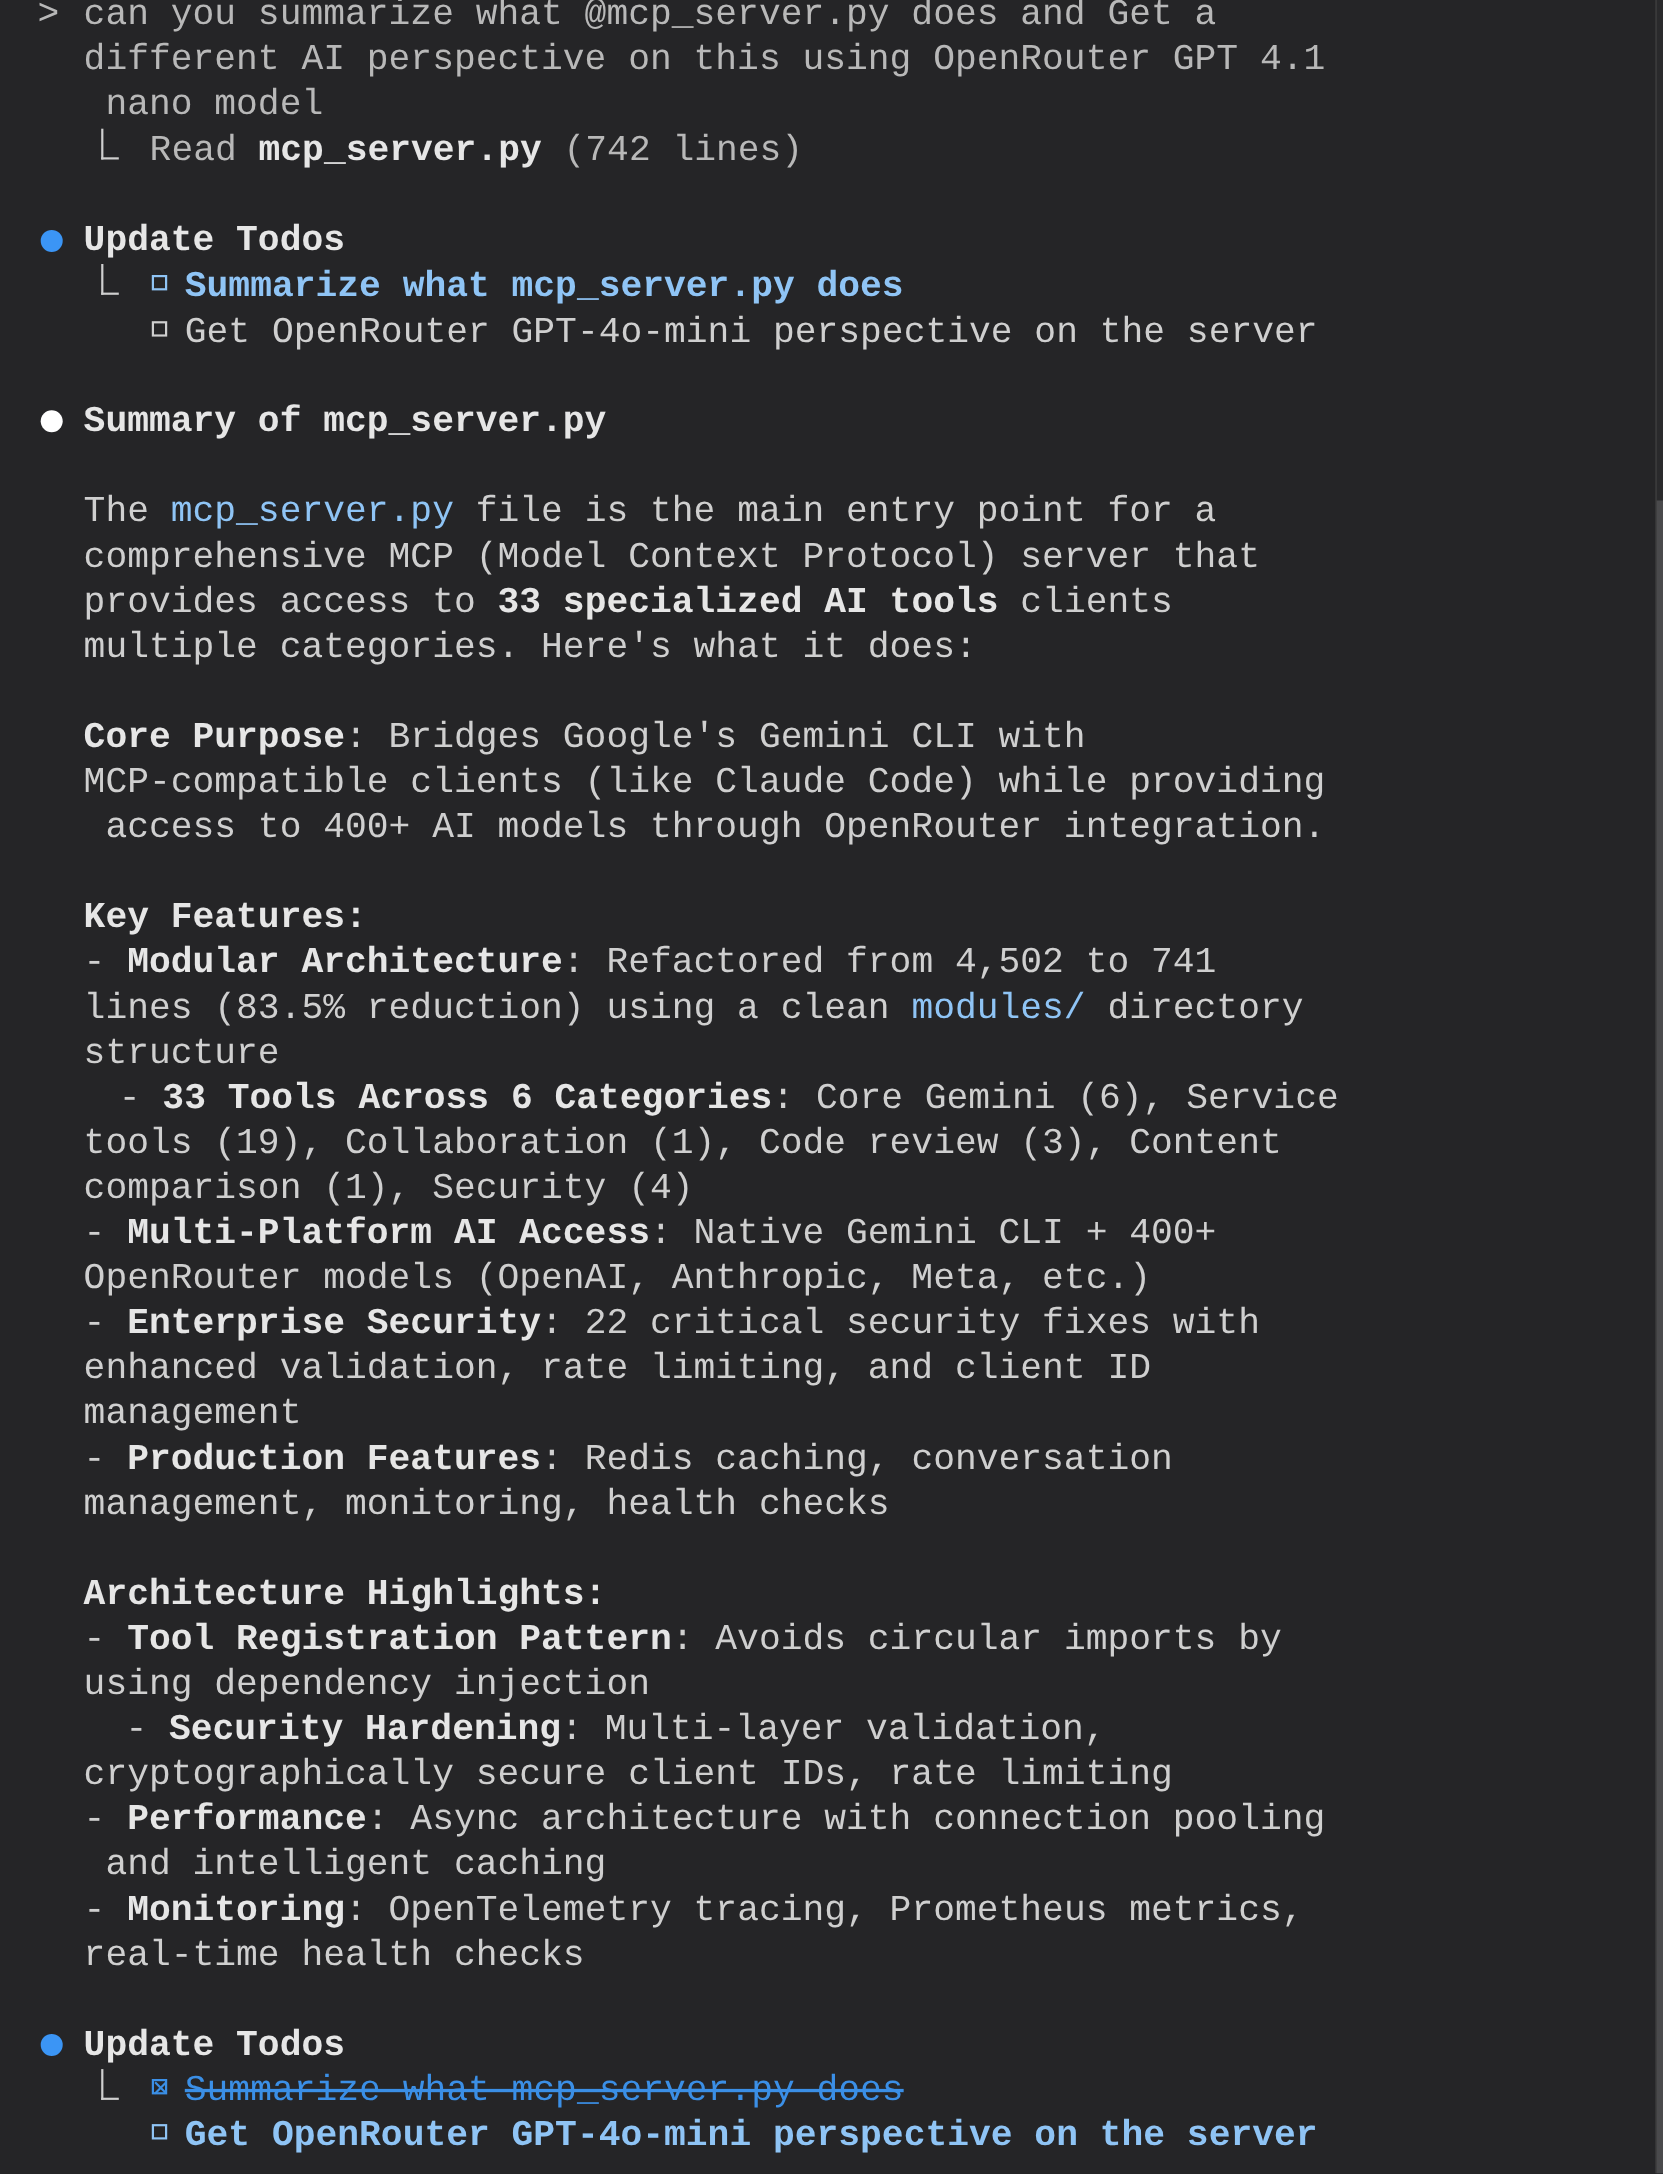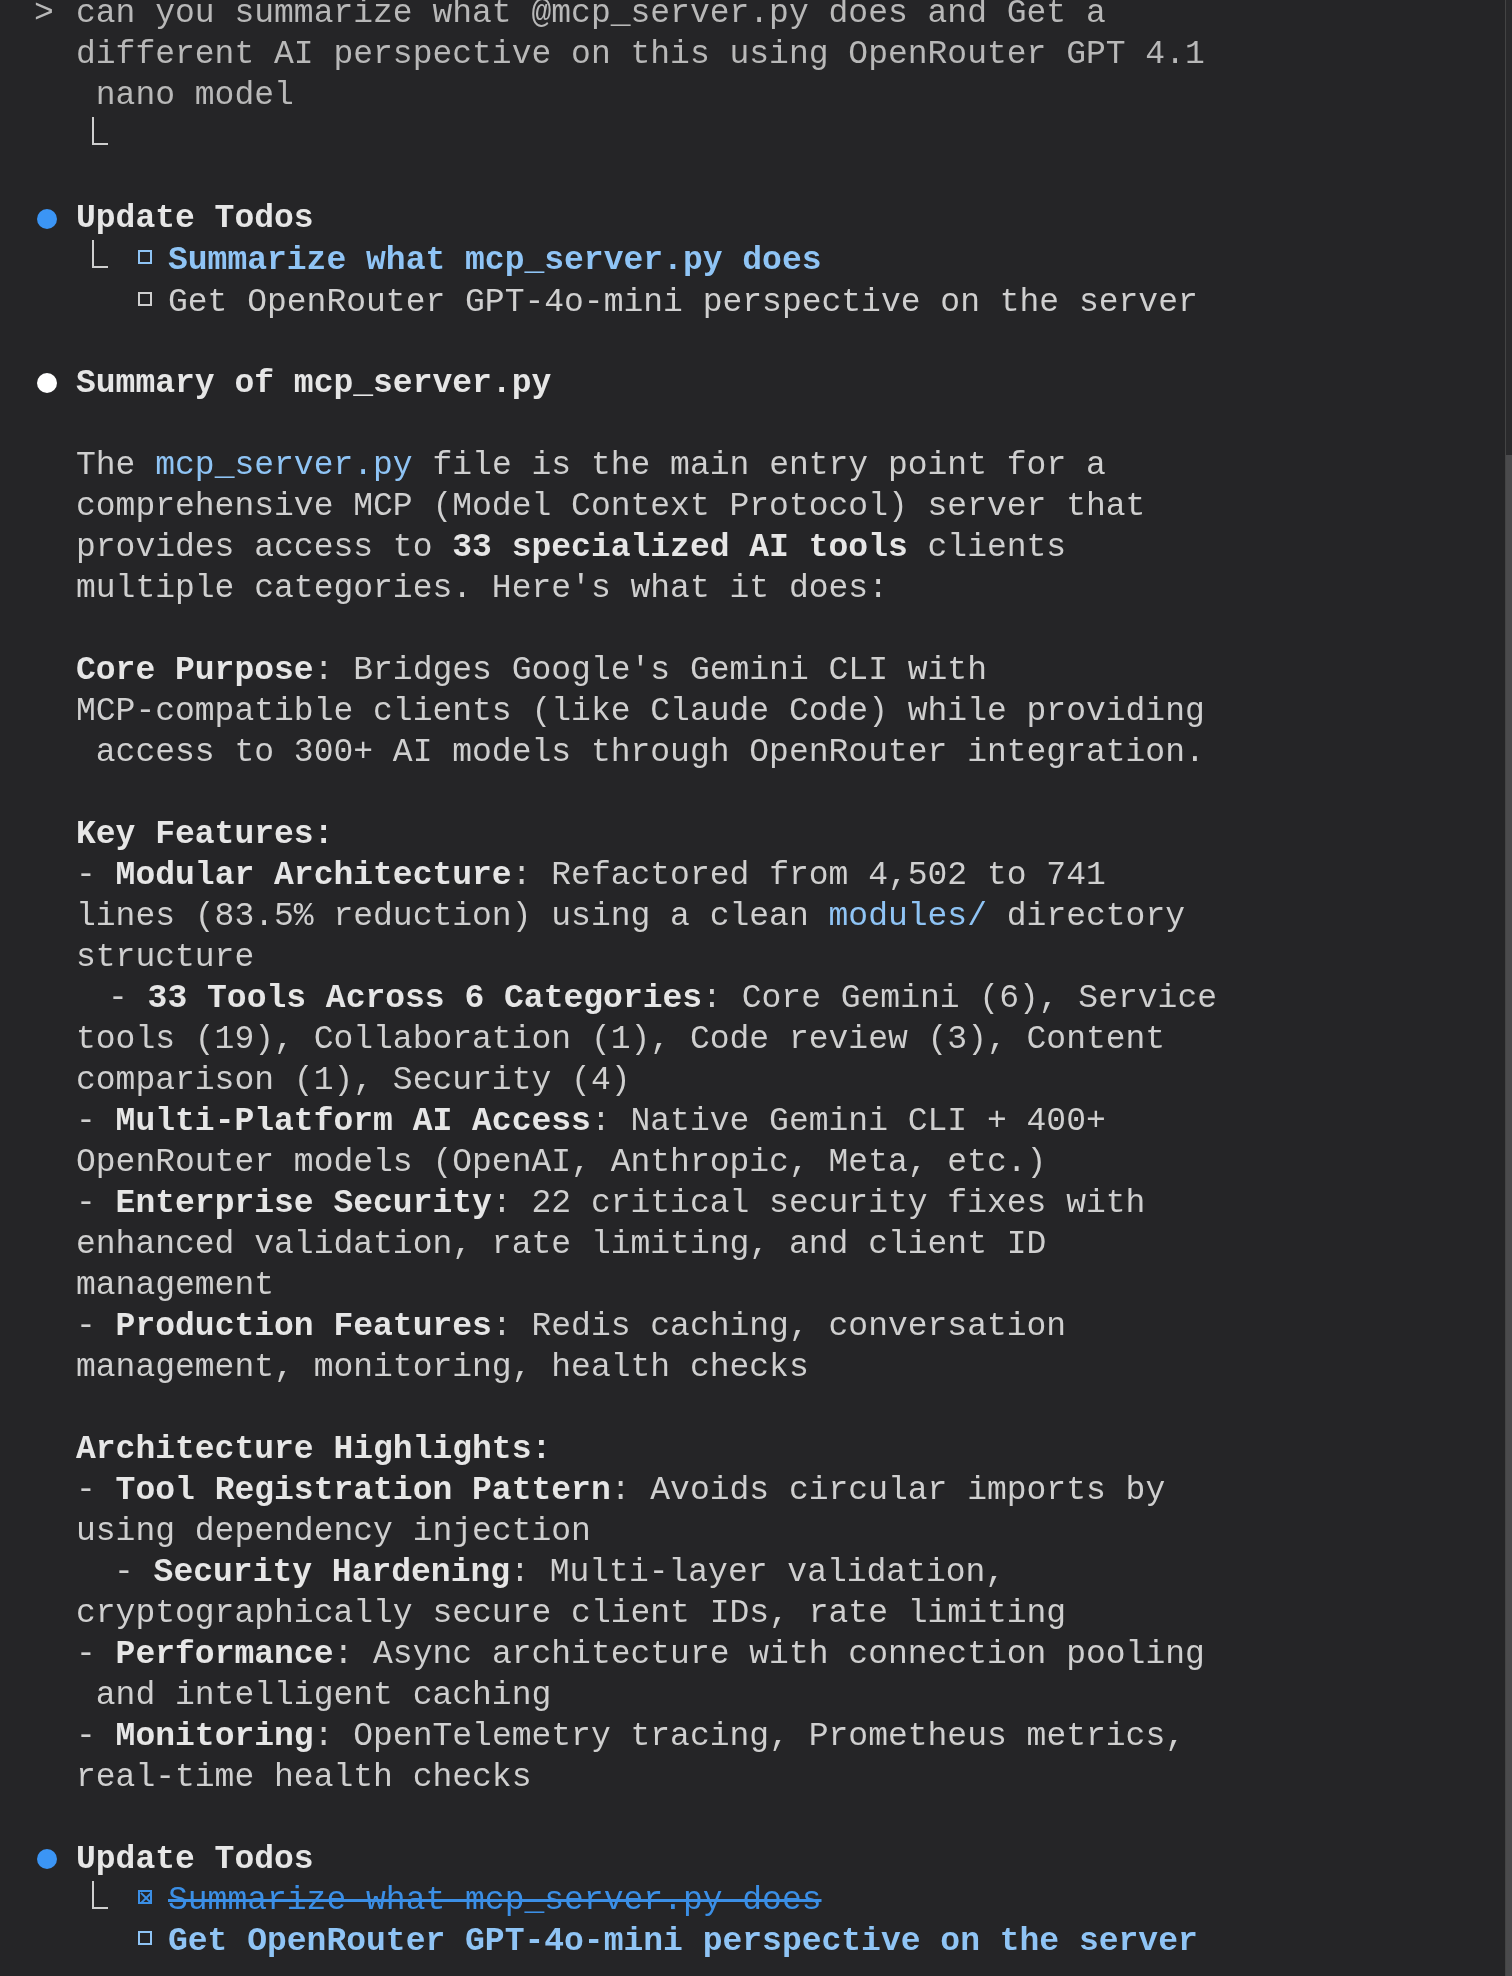--- a/index.html
+++ b/index.html
@@ -77,38 +77,39 @@
 </head>
 <body>
 
 <div class="terminal">
 
   <span class="prompt-caret line" style="left:34px;top:-7px;">&gt;</span>
   <div class="line prompt-line" style="top:-7px;">can you summarize what @mcp_server.py does and Get a</div>
   <div class="line prompt-line" style="top:34px;">different AI perspective on this using OpenRouter GPT 4.1</div>
   <div class="line prompt-line" style="top:75px;"> nano model</div>
   <span class="elbow" style="left:92px;top:117px;"></span>
+  <div class="line dim" style="left:136px;top:116px;"><span>Read</span> <span class="b">mcp_server.py</span> <span>(742 lines)</span></div>
 
   <span class="bullet blue" style="top:209px;"></span>
   <div class="line b" style="top:198px;">Update Todos</div>
   <span class="elbow" style="left:92px;top:240px;"></span>
   <div class="line accent-b" style="left:138px;top:240px;"><span class="checkbox accent-box"></span><span>Summarize what mcp_server.py does</span></div>
   <div class="line" style="left:138px;top:282px;"><span class="checkbox"></span><span>Get OpenRouter GPT-4o-mini perspective on the server</span></div>
 
   <span class="bullet white" style="top:373px;"></span>
   <div class="line b" style="top:363px;">Summary of mcp_server.py</div>
 
   <div class="line" style="top:445px;"><span>The </span><span class="accent">mcp_server.py</span><span> file is the main entry point for a</span></div>
   <div class="line" style="top:486px;">comprehensive MCP (Model Context Protocol) server that</div>
   <div class="line" style="top:527px;"><span>provides access to </span><span class="b">33 specialized AI tools</span><span> clients</span></div>
   <div class="line" style="top:568px;">multiple categories. Here's what it does:</div>
 
   <div class="line" style="top:650px;"><span class="b">Core Purpose</span><span>: Bridges Google's Gemini CLI with</span></div>
   <div class="line" style="top:691px;">MCP-compatible clients (like Claude Code) while providing</div>
-  <div class="line" style="top:732px;"> access to 300+ AI models through OpenRouter integration.</div>
+  <div class="line" style="top:732px;"> access to 400+ AI models through OpenRouter integration.</div>
 
   <div class="line b" style="top:814px;text-align:center;">Key Features:</div>
 
   <div class="line" style="top:855px;"><span>- </span><span class="b">Modular Architecture</span><span>: Refactored from 4,502 to 741</span></div>
   <div class="line" style="top:896px;"><span>lines (83.5% reduction) using a clean </span><span class="accent">modules/</span><span> directory</span></div>
   <div class="line" style="top:937px;">structure</div>
 
   <div class="line" style="top:978px;margin-left:32px;"><span>- </span><span class="b">33 Tools Across 6 Categories</span><span>: Core Gemini (6), Service</span></div>
   <div class="line" style="top:1019px;">tools (19), Collaboration (1), Code review (3), Content</div>
   <div class="line" style="top:1060px;">comparison (1), Security (4)</div>

